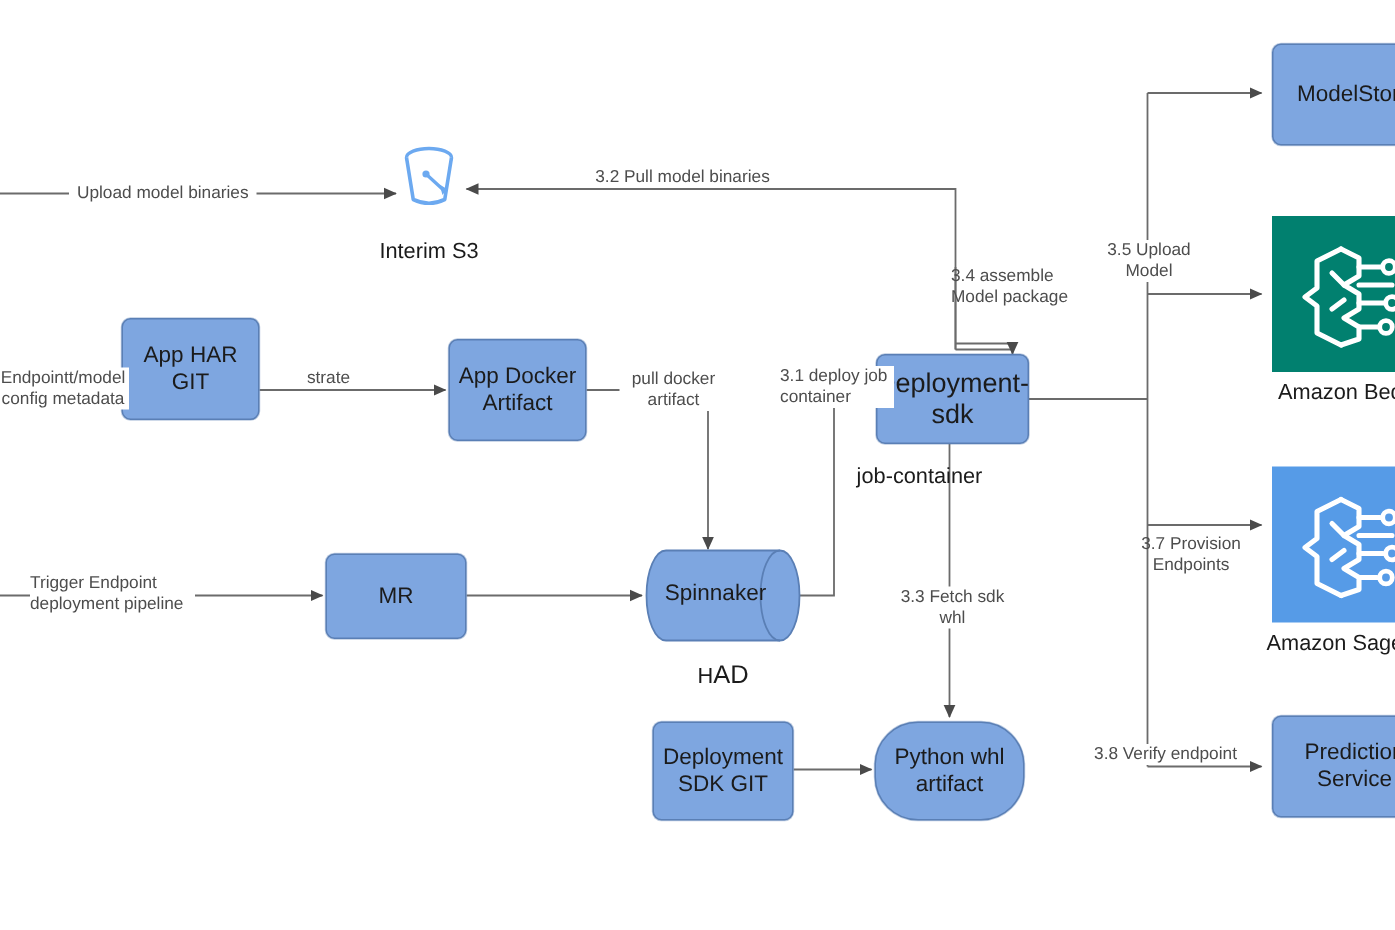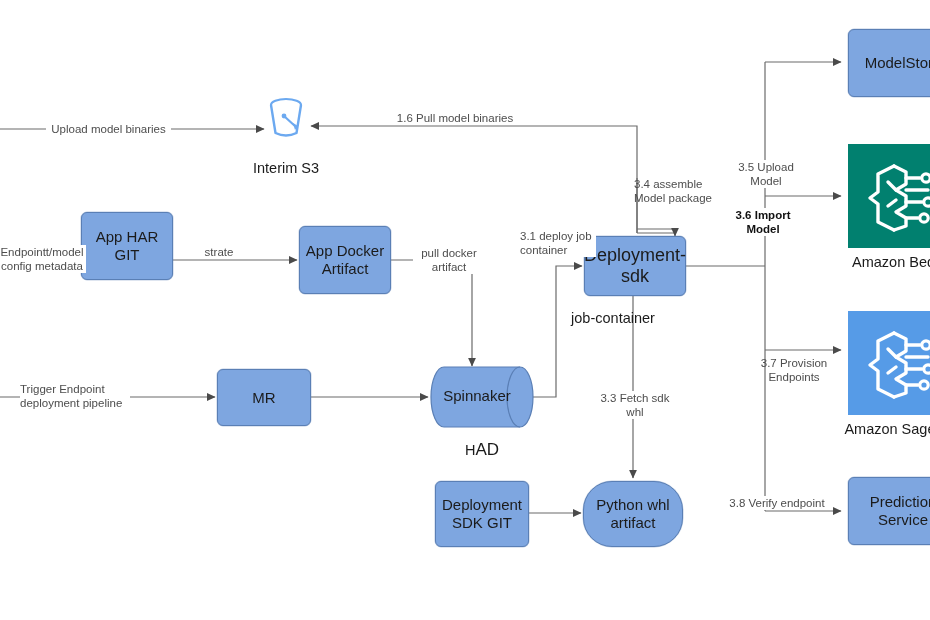--- a/index.html
+++ b/index.html
@@ -221,42 +221,41 @@
     <div class="tile-label" style="top:110px;">Amazon SageMa</div>
   </div>
 
   <div class="node box-blue" style="left:848px; top:477px; width:110px; height:68px;">
     <span style="white-space:pre-line">Prediction
 Service</span>
   </div>
 
   <div class="lbl" style="left:46px; top:122px; width:125px; background:#fff;">Upload model binaries</div>
 
-  <div class="lbl" style="left:390px; top:111px; width:130px; background:#fff;">1.6 Pull model binaries</div>
+  <div class="lbl" style="left:390px; top:111px; width:130px; background:#fff;">3.2 Pull model binaries</div>
 
   <div class="lbl" style="left:-2px; top:245px; width:88px; background:#fff;">Endpointt/model
 config metadata</div>
 
   <div class="lbl" style="left:196px; top:245px; width:46px; background:#fff;">strate</div>
 
   <div class="lbl" style="left:413px; top:246px; width:72px; background:#fff;">pull docker
 artifact</div>
 
   <div class="lbl" style="left:20px; top:382px; width:110px; background:#fff; text-align:left;">Trigger Endpoint
 deployment pipeline</div>
 
-  <div class="lbl" style="left:520px; top:229px; width:76px; background:#fff; text-align:left;">3.1 deploy job
+  <div class="lbl" style="left:520px; top:244px; width:76px; background:#fff; text-align:left;">3.1 deploy job
 container</div>
 
   <div class="lbl" style="left:634px; top:177px; width:90px; text-align:left;">3.4 assemble
 Model package</div>
 
   <div class="lbl" style="left:591px; top:391px; width:88px; background:#fff;">3.3 Fetch sdk whl</div>
 
   <div class="lbl" style="left:723px; top:160px; width:86px; background:#fff;">3.5 Upload Model</div>
 
-  <div class="lbl bold" style="left:718px; top:208px; width:90px; background:#fff;">3.6 Import Model</div>
 
   <div class="lbl" style="left:736px; top:356px; width:116px;">3.7 Provision Endpoints</div>
 
   <div class="lbl" style="left:728px; top:496px; width:98px; background:#fff;">3.8 Verify endpoint</div>
 
 </div>
 
 </body></html>

